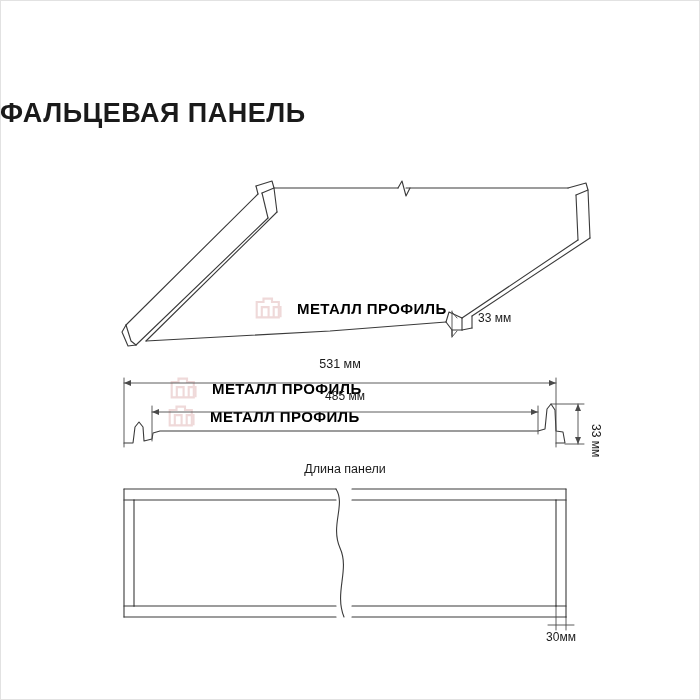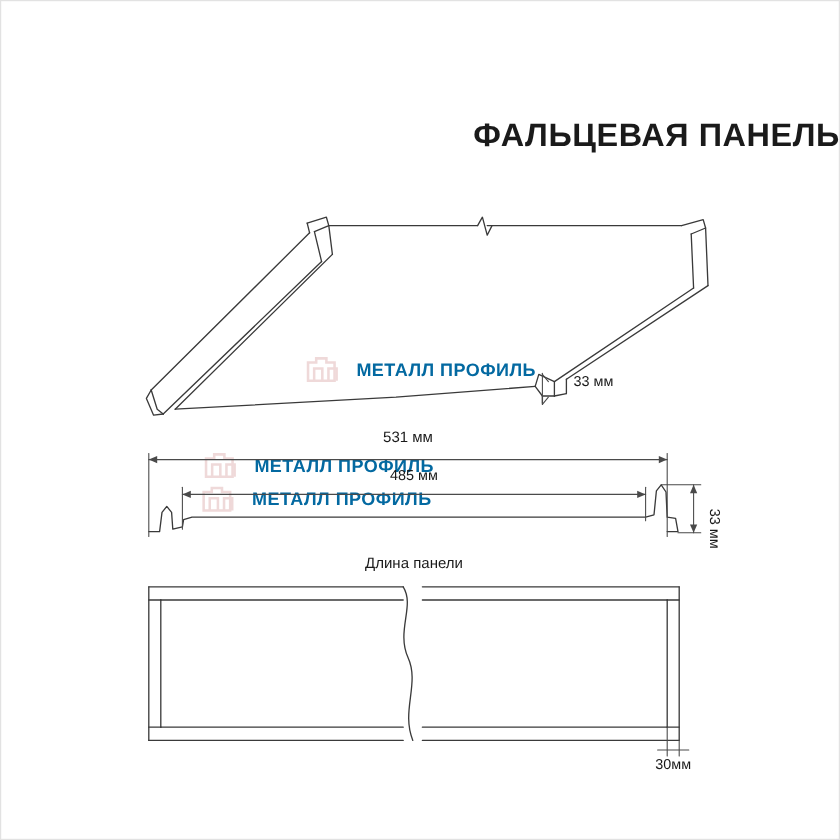--- a/index.html
+++ b/index.html
@@ -27,21 +27,21 @@
     width: 700px; height: 700px;
     border: 1px solid #e2e2e2;
     box-sizing: border-box;
     pointer-events: none;
   }
   .title {
     position: absolute;
     top: 98px;
     left: 0;
     width: 700px;
-    text-align: right;
+    text-align: left;
     font-size: 27px;
     font-weight: bold;
     letter-spacing: 0.5px;
   }
   .subtitle {
     position: absolute;
     top: 138px;
     left: 0;
     width: 700px;
     text-align: center;
@@ -68,21 +68,21 @@
     opacity: 1;
     pointer-events: none;
   }
   .wm .wm-logo {
     width: 34px;
     height: 26px;
   }
   .wm .wm-text {
     font-size: 15px;
     font-weight: bold;
-    color: #0369a1;
+    color: #000000;
     letter-spacing: 0.4px;
     white-space: nowrap;
     text-align: center;
   }
   .wm1 { left: 255px; top: 295px; }
   .wm2 { left: 170px; top: 375px; }
   .wm3 { left: 168px; top: 403px; }
 </style>
 </head>
 <body>

